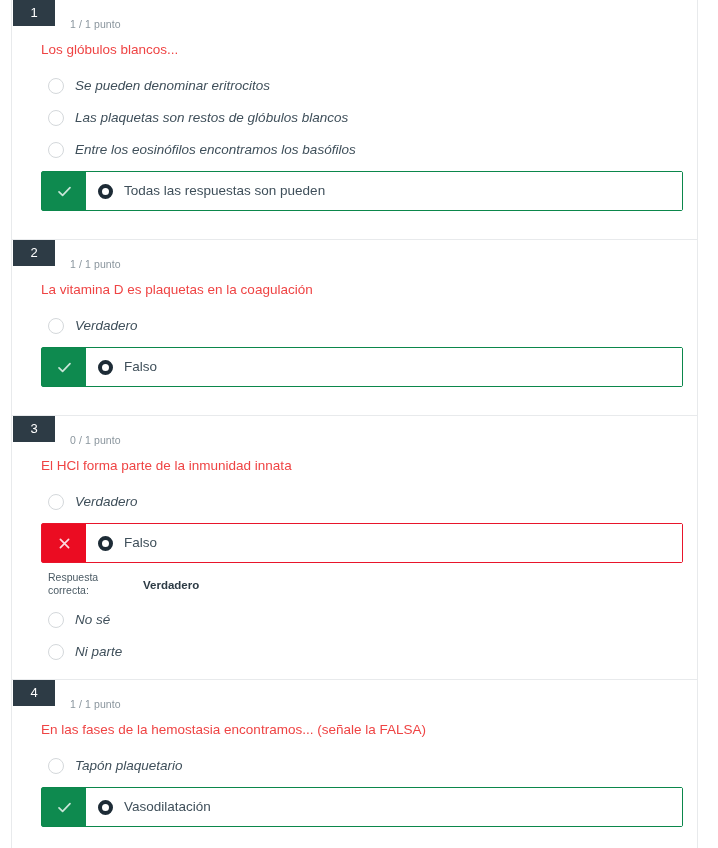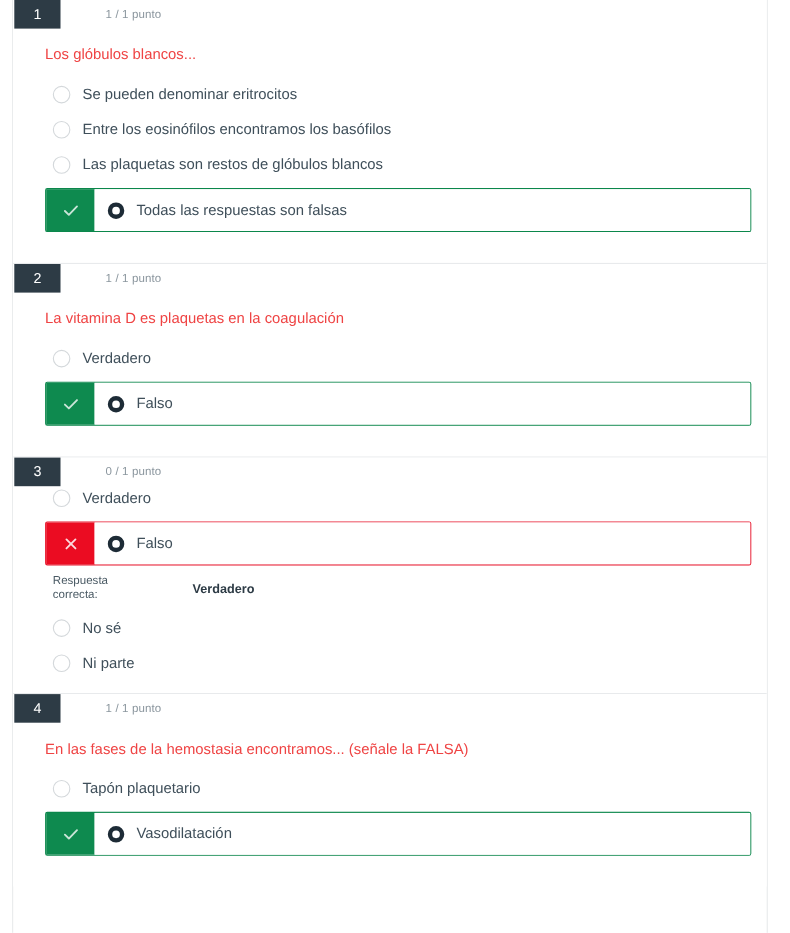--- a/index.html
+++ b/index.html
@@ -71,27 +71,26 @@
     background: #2d3b45;
     color: #ffffff;
     font-size: 13px;
     line-height: 26px;
     text-align: center;
     font-family: "Liberation Sans", sans-serif;
   }
   .q-points {
     position: absolute;
     left: 58px;
-    top: 0;
+    top: 11px;
     height: 26px;
     line-height: 26px;
     font-size: 10.5px;
     color: #8b969e;
     letter-spacing: 0.1px;
-    margin-left: 26px;
   }
 
   .q-body {
     padding-left: 29px;
     padding-right: 14px;
   }
 
   .q-text {
     font-size: 13.5px;
     line-height: 18px;
@@ -112,20 +111,21 @@
     min-height: 21px;
     margin-bottom: 11px;
   }
   .answer:last-child {
     margin-bottom: 0;
   }
 
   
   .answer.plain {
     padding-left: 7px;
+    font-style: italic;
   }
   .radio-empty {
     flex: 0 0 auto;
     width: 14px;
     height: 14px;
     border-radius: 50%;
     border: 1.4px solid #d4d8db;
     background: #ffffff;
     margin-right: 11px;
   }
@@ -193,21 +193,20 @@
     color: #3f4f5a;
   }
 
   
   .correct-note {
     display: flex;
     align-items: flex-start;
     margin-top: -3px;
     margin-bottom: 12px;
     padding-left: 7px;
-    gap: 32px;
   }
   .correct-note-label {
     flex: 0 0 auto;
     width: 86px;
     font-size: 10.5px;
     line-height: 13px;
     color: #4a5a64;
     -webkit-hyphens: auto;
     hyphens: auto;
   }
@@ -237,37 +236,37 @@
         </div>
         <div class="q-body">
           <div class="q-text">Los glóbulos blancos...</div>
           <div class="answers">
             <div class="answer plain">
               <span class="radio-empty"></span>
               <span class="answer-label">Se pueden denominar eritrocitos</span>
             </div>
             <div class="answer plain">
               <span class="radio-empty"></span>
+              <span class="answer-label">Las plaquetas son restos de glóbulos blancos</span>
+            </div>
+            <div class="answer plain">
+              <span class="radio-empty"></span>
               <span class="answer-label">Entre los eosinófilos encontramos los basófilos</span>
-            </div>
-            <div class="answer plain">
-              <span class="radio-empty"></span>
-              <span class="answer-label">Las plaquetas son restos de glóbulos blancos</span>
             </div>
             <div class="answer marked">
               <div class="mark-block">
                 <span class="mark-icon">
                   <svg width="17" height="17" viewBox="0 0 17 17" aria-hidden="true">
                     <path d="M3 8.8 L6.6 12.3 L14 4.7" fill="none" stroke="rgba(255,255,255,0.78)" stroke-width="1.7" stroke-linecap="round" stroke-linejoin="round"></path>
                   </svg>
                 </span>
               </div>
               <div class="marked-content">
                 <span class="radio-filled"></span>
-                <span class="answer-label">Todas las respuestas son falsas</span>
+                <span class="answer-label">Todas las respuestas son pueden</span>
               </div>
             </div>
           </div>
         </div>
       </div>
       <div class="question">
         <div class="q-header">
           <div class="q-number">2</div>
           <div class="q-points">1 / 1 punto</div>
         </div>
@@ -293,20 +292,21 @@
             </div>
           </div>
         </div>
       </div>
       <div class="question">
         <div class="q-header">
           <div class="q-number">3</div>
           <div class="q-points">0 / 1 punto</div>
         </div>
         <div class="q-body">
+          <div class="q-text">El HCl forma parte de la inmunidad innata</div>
           <div class="answers">
             <div class="answer plain">
               <span class="radio-empty"></span>
               <span class="answer-label">Verdadero</span>
             </div>
             <div class="answer marked incorrect">
               <div class="mark-block">
                 <span class="mark-icon">
                   <svg width="15" height="15" viewBox="0 0 15 15" aria-hidden="true">
                     <path d="M3.4 3.4 L11.6 11.6 M11.6 3.4 L3.4 11.6" fill="none" stroke="rgba(255,255,255,0.85)" stroke-width="1.7" stroke-linecap="round"></path>

